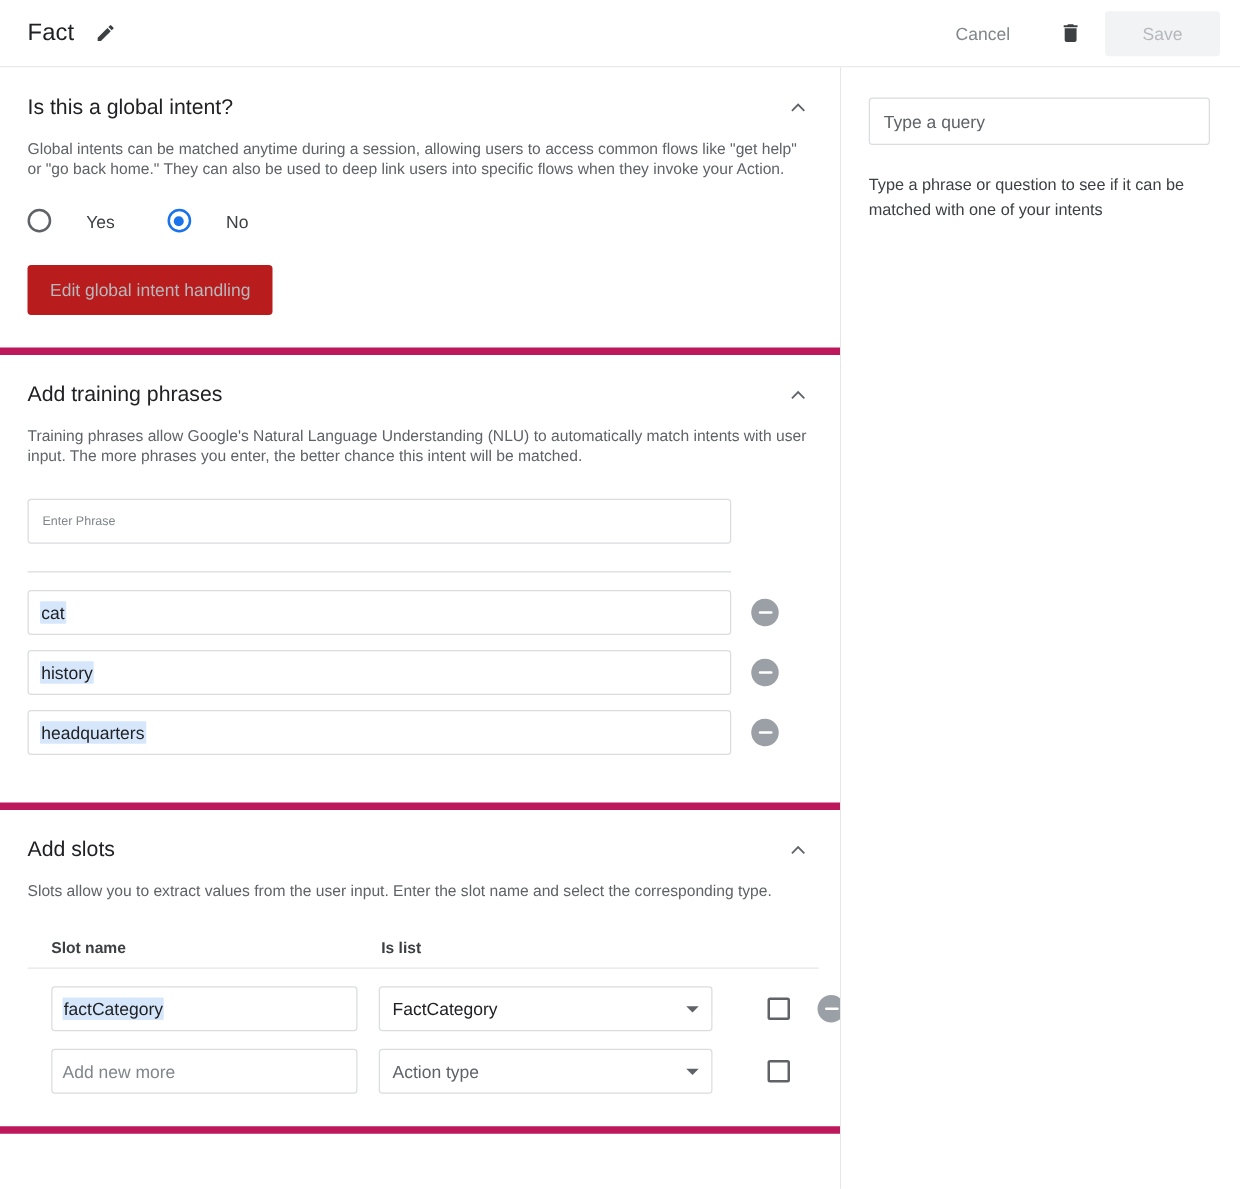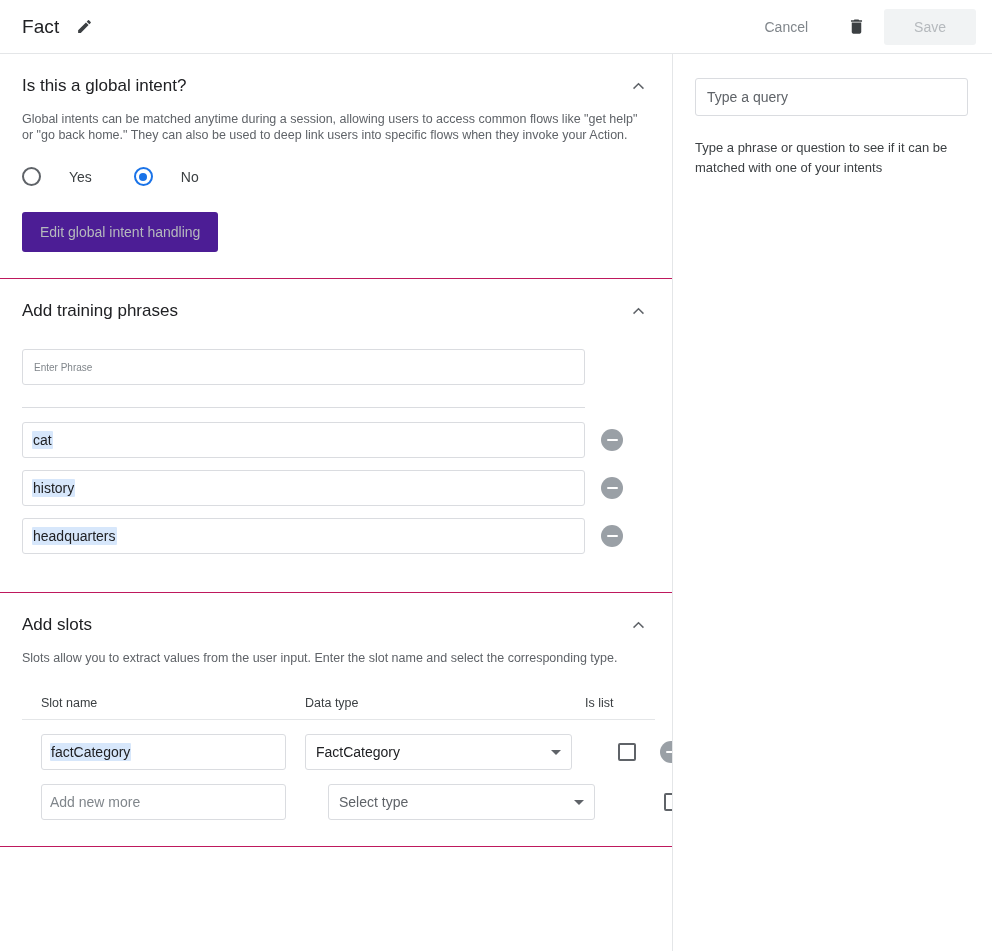--- a/index.html
+++ b/index.html
@@ -77,21 +77,21 @@
     background: #fff;
   }
   .right {
     flex: 1;
     padding: 24px 20px 0 22px;
     background: #fff;
   }
   
   .section {
     padding: 22px 22px 26px 22px;
-    border-bottom: 1px solid #be185d;
+    border-bottom: 6px solid #be185d;
   }
   .section-head {
     display: flex;
     align-items: flex-start;
     justify-content: space-between;
   }
   .section-title {
     font-size: 17px;
     color: #202124;
     font-weight: 400;
@@ -138,21 +138,21 @@
     border-radius: 50%;
     background: #1a73e8;
   }
   .radio-label {
     font-size: 14px;
     margin-left: 28px;
     color: #3c4043;
   }
   .ghost-btn {
     margin-top: 26px;
-    background: #4c1d95;
+    background: #b91c1c;
     color: #b5b9bd;
     border: none;
     font-size: 14px;
     padding: 12px 18px;
     border-radius: 3px;
     font-family: inherit;
     cursor: default;
   }
   
   .text-input {
@@ -236,34 +236,34 @@
     margin: 0 26px;
   }
   
   .slots-head {
     display: flex;
     align-items: center;
     margin-top: 30px;
     padding-bottom: 9px;
     border-bottom: 1px solid #e4e6e8;
     width: 633px;
+    font-weight: bold;
   }
   .col-slot { width: 283px; padding-left: 19px; }
   .col-type { width: 280px; }
   .col-islist { flex: 1; }
   .col-h {
     font-size: 12.5px;
     color: #3c4043;
   }
   .slot-row {
     display: flex;
     align-items: center;
     width: 660px;
     margin-top: 14px;
-    justify-content: space-between;
   }
   .slot-name-input {
     width: 245px;
     height: 36px;
     border: 1px solid #dadce0;
     border-radius: 3px;
     padding: 0 8px;
     font-size: 14px;
     display: flex;
     align-items: center;
@@ -375,20 +375,21 @@
 
       <div class="section">
         <div class="section-head">
           <div class="section-title">Add training phrases</div>
           <span class="chev">
             <svg width="17" height="17" viewBox="0 0 24 24" fill="none" stroke="#5f6368" stroke-width="2" aria-hidden="true">
               <path d="M5 15l7-7 7 7"></path>
             </svg>
           </span>
         </div>
+        <div class="section-desc">Training phrases allow Google's Natural Language Understanding (NLU) to automatically match intents with user input. The more phrases you enter, the better chance this intent will be matched.</div>
 
         <div class="phrase-entry">
           <input class="text-input" placeholder="Enter Phrase" style="">
         </div>
 
         <div class="divider"></div>
 
         <div class="phrase-row">
           <div class="phrase-input">
             <span class="hl">cat</span>
@@ -418,42 +419,41 @@
           <span class="chev">
             <svg width="17" height="17" viewBox="0 0 24 24" fill="none" stroke="#5f6368" stroke-width="2" aria-hidden="true">
               <path d="M5 15l7-7 7 7"></path>
             </svg>
           </span>
         </div>
         <div class="section-desc">Slots allow you to extract values from the user input. Enter the slot name and select the corresponding type.</div>
 
         <div class="slots-head">
           <div class="col-slot col-h">Slot name</div>
-          <div class="col-type col-h">Data type</div>
           <div class="col-islist col-h">Is list</div>
         </div>
 
         <div class="slot-row">
           <div class="slot-name-input">
             <span class="hl">factCategory</span>
           </div>
           <div class="select">
             <span class="val">FactCategory</span>
             <span class="caret"></span>
           </div>
           <span class="checkbox"></span>
           <span class="remove-icon slot-remove"></span>
         </div>
 
         <div class="slot-row">
           <div class="slot-name-input">
             <span class="ph">Add new more</span>
           </div>
           <div class="select">
-            <span class="ph">Select type</span>
+            <span class="ph">Action type</span>
             <span class="caret"></span>
           </div>
           <span class="checkbox"></span>
         </div>
       </div>
 
     </div>
 
     <div class="right">
       <input class="query-input" placeholder="Type a query" style="">

